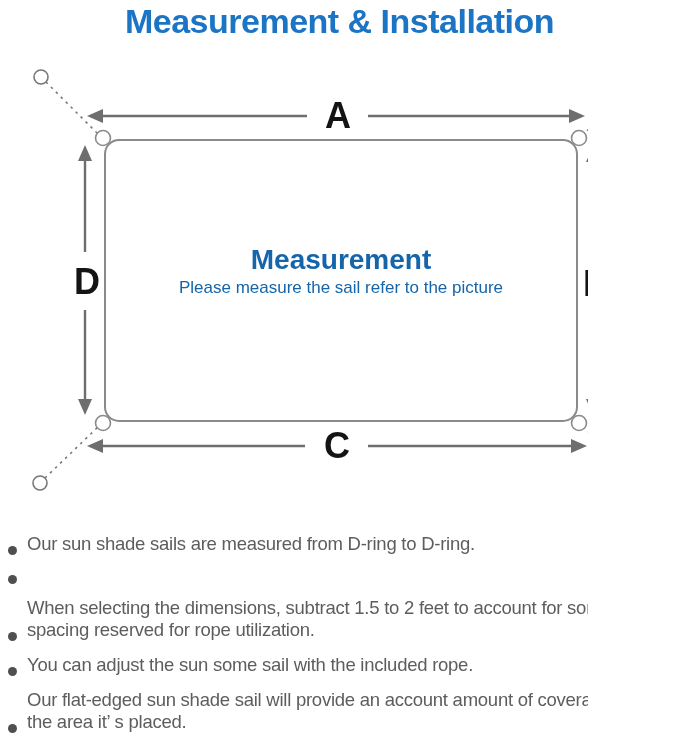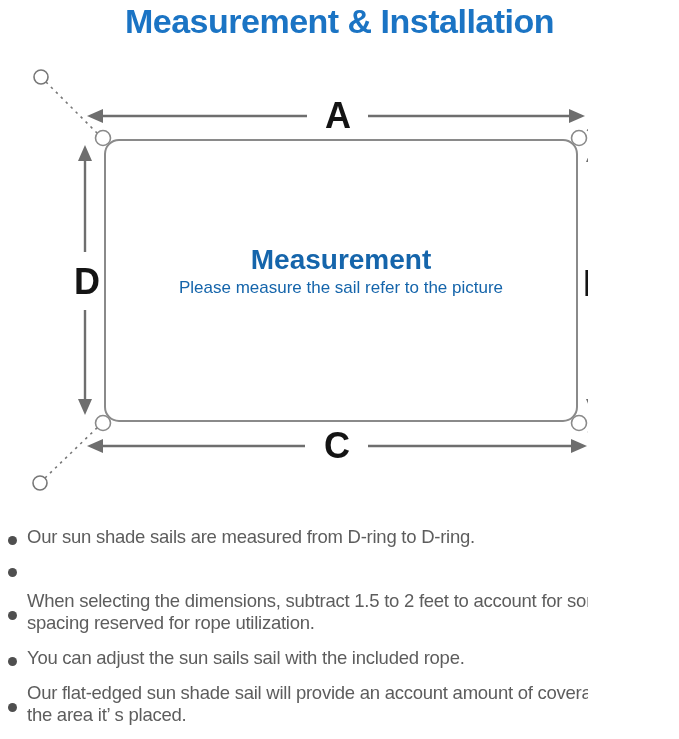--- a/index.html
+++ b/index.html
@@ -39,22 +39,22 @@
     font-size:17px;fill:#1565ab;
     text-anchor:middle;
   }
   .notes{
     position:absolute;top:526px;left:0;
     width:679px;box-sizing:border-box;
     margin:0;padding:0 6px 0 8px;
     list-style:none;
   }
   .note-item{
-    display:flex;align-items:center;gap:10px;
-    margin:0 0 13px 0;
+    display:flex;align-items:flex-end;gap:10px;
+    margin:7px 0 13px 0;
   }
   .note-dot{
     width:9px;height:9px;border-radius:50%;
     background:#4f4f4f;flex:0 0 auto;
     margin-top:7px;
   }
   .note-text{
     font-size:18.5px;line-height:22px;letter-spacing:-0.25px;
     color:#5d5d5d;
     max-width:650px;
@@ -129,21 +129,21 @@
     </li>
     <li class="note-item">
       <span class="note-dot"></span>
     </li>
     <li class="note-item">
       <span class="note-dot"></span>
       <span class="note-text">When selecting the dimensions, subtract 1.5 to 2 feet to account for some spacing reserved for rope utilization.</span>
     </li>
     <li class="note-item">
       <span class="note-dot"></span>
-      <span class="note-text">You can adjust the sun sails sail with the included rope.</span>
+      <span class="note-text">You can adjust the sun some sail with the included rope.</span>
     </li>
     <li class="note-item">
       <span class="note-dot"></span>
       <span class="note-text">Our flat-edged sun shade sail will provide an account amount of coverage above the area it’ s placed.</span>
     </li>
   </ul>
 
 </div>
 
 </body></html>

